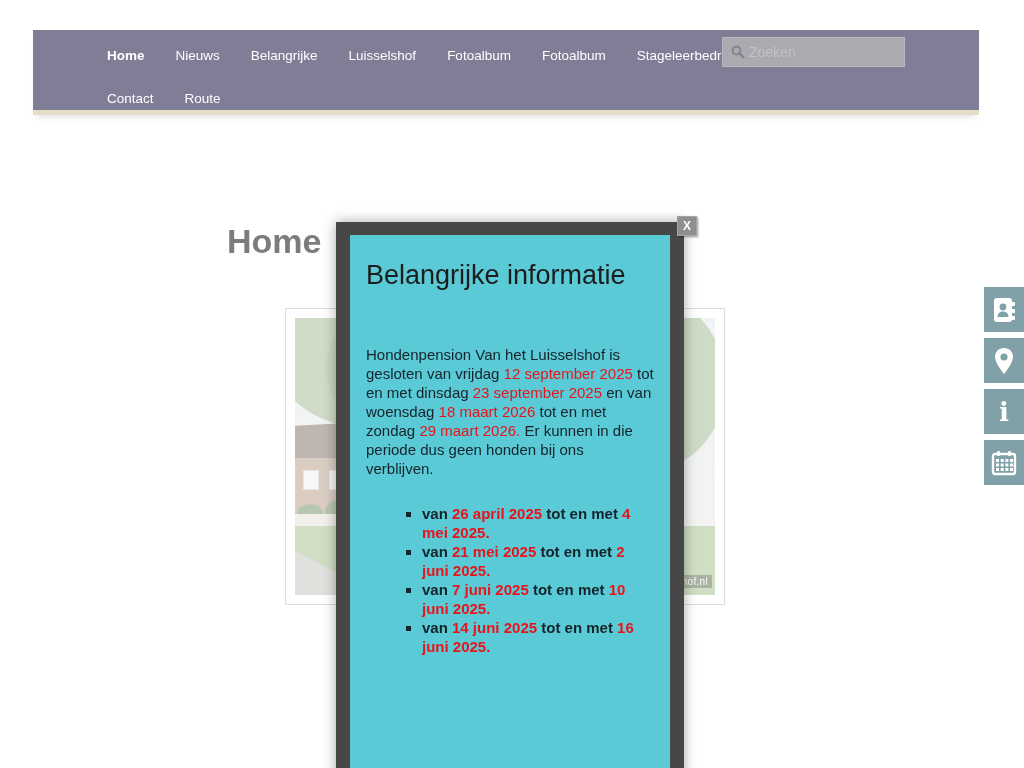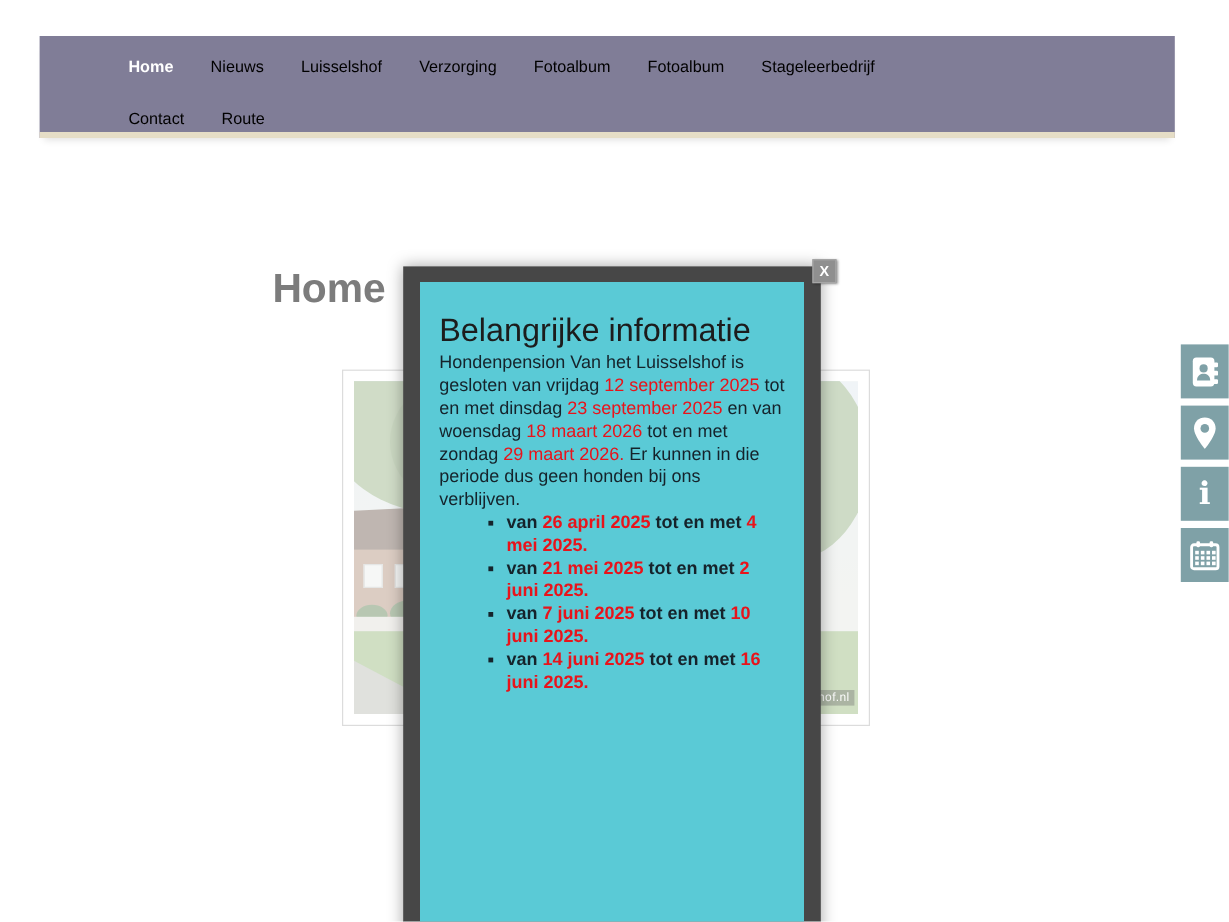--- a/index.html
+++ b/index.html
@@ -7,21 +7,21 @@
               font-family:"Liberation Sans", sans-serif; }
   body { position:relative; }
 
   
   .navbar { position:absolute; left:33px; top:30px; width:946px; height:85px;
             background:#807d97; border-bottom:5px solid #e5ddc6;
             box-shadow:0 6px 6px -4px rgba(0,0,0,0.12); }
   .nav-row { position:absolute; left:74px; display:flex; gap:31px; }
   .nav-row.r1 { top:13px; }
   .nav-row.r2 { top:56px; }
-  .nav-link { color:#000000; font-size:13.5px; text-decoration:none; line-height:26px;
+  .nav-link { color:#ffffff; font-size:13.5px; text-decoration:none; line-height:26px;
               cursor:pointer; white-space:nowrap; }
   .nav-link.active { color:#ffffff; font-weight:bold; }
 
   .searchbox { position:absolute; left:689px; top:7px; width:183px; height:30px;
                background:#abaab0; border:1px solid #b9b7bd; display:flex;
                align-items:center; padding:0 6px; }
   .searchbox svg { flex:0 0 auto; margin:0 4px 0 2px; }
   .searchbox input { flex:1; border:none; outline:none; background:transparent;
                      font-size:14px; color:#5c5a63; font-family:"Liberation Sans",sans-serif; }
   .searchbox input::placeholder { color:#c3c1c8; }
@@ -65,52 +65,59 @@
   
   .modal { position:absolute; left:336px; top:222px; width:348px; height:700px;
            background:#474747; padding:13px 14px; box-shadow:0 0 12px rgba(0,0,0,0.35); }
   .modal-close { position:absolute; right:-13px; top:-6px; width:20px; height:20px;
                  background:#8f8f8f; border:1px solid #a6a6a6; color:#ffffff;
                  font-weight:bold; font-size:12px; line-height:18px; text-align:center;
                  cursor:pointer; font-family:"Liberation Sans",sans-serif;
                  box-shadow:1px 1px 2px rgba(0,0,0,.4); }
   .modal-inner { width:100%; height:100%; background:#5acad6; padding:22px 16px; }
   .modal-title { font-size:27px; font-weight:normal; color:#1c1c1c; line-height:36px;
-                 }
+                 margin-bottom:52px; }
   .modal-text  { font-size:15px; font-weight:normal; color:#15232b; line-height:19px; }
   .modal-text + .modal-text { margin-top:25px; }
   .modal-text .red, .closure-list .red { color:#e8141b; }
-  .closure-list { padding-left:56px; list-style:square; }
+  .closure-list { margin-top:26px; padding-left:56px; list-style:square; }
   .closure-list li { font-size:15px; font-weight:bold; color:#15232b; line-height:19px; }
 
   
   .side-buttons { position:absolute; right:0; top:287px; display:flex;
                   flex-direction:column; gap:6px; }
   .side-btn { width:40px; height:45px; background:#7fa1a7; border:none; cursor:pointer;
               display:flex; align-items:center; justify-content:center; padding:0; }
   .side-btn .info-glyph { font-family:"DejaVu Serif", serif; font-weight:bold;
                           font-size:26px; color:#ffffff; line-height:1; }
 </style>
 </head>
 <body>
 
 <nav class="navbar">
   <div class="nav-row r1">
       <a class="nav-link active">Home</a>
       <a class="nav-link">Nieuws</a>
+      <a class="nav-link">Belangrijke</a>
       <a class="nav-link">Luisselshof</a>
-      <a class="nav-link">Verzorging</a>
       <a class="nav-link">Fotoalbum</a>
       <a class="nav-link">Fotoalbum</a>
       <a class="nav-link">Stageleerbedrijf</a>
     </div>
   <div class="nav-row r2">
       <a class="nav-link">Contact</a>
       <a class="nav-link">Route</a>
     </div>
+  <div class="searchbox">
+    <svg width="14" height="14" viewBox="0 0 14 14">
+      <circle cx="5.5" cy="5.5" r="4" fill="none" stroke="#84828b" stroke-width="2"></circle>
+      <line x1="8.6" y1="8.6" x2="12.5" y2="12.5" stroke="#84828b" stroke-width="2.4" stroke-linecap="round"></line>
+    </svg>
+    <input type="text" placeholder="Zoeken" style="">
+  </div>
 </nav>
 
 <h1 class="page-title">Home</h1>
 
 <div class="photo-frame">
   <div class="photo">
     <div class="sky"></div>
     <div class="blob tree-big1"></div>
     <div class="blob tree-big2"></div>
     <div class="blob tree-right1"></div>

